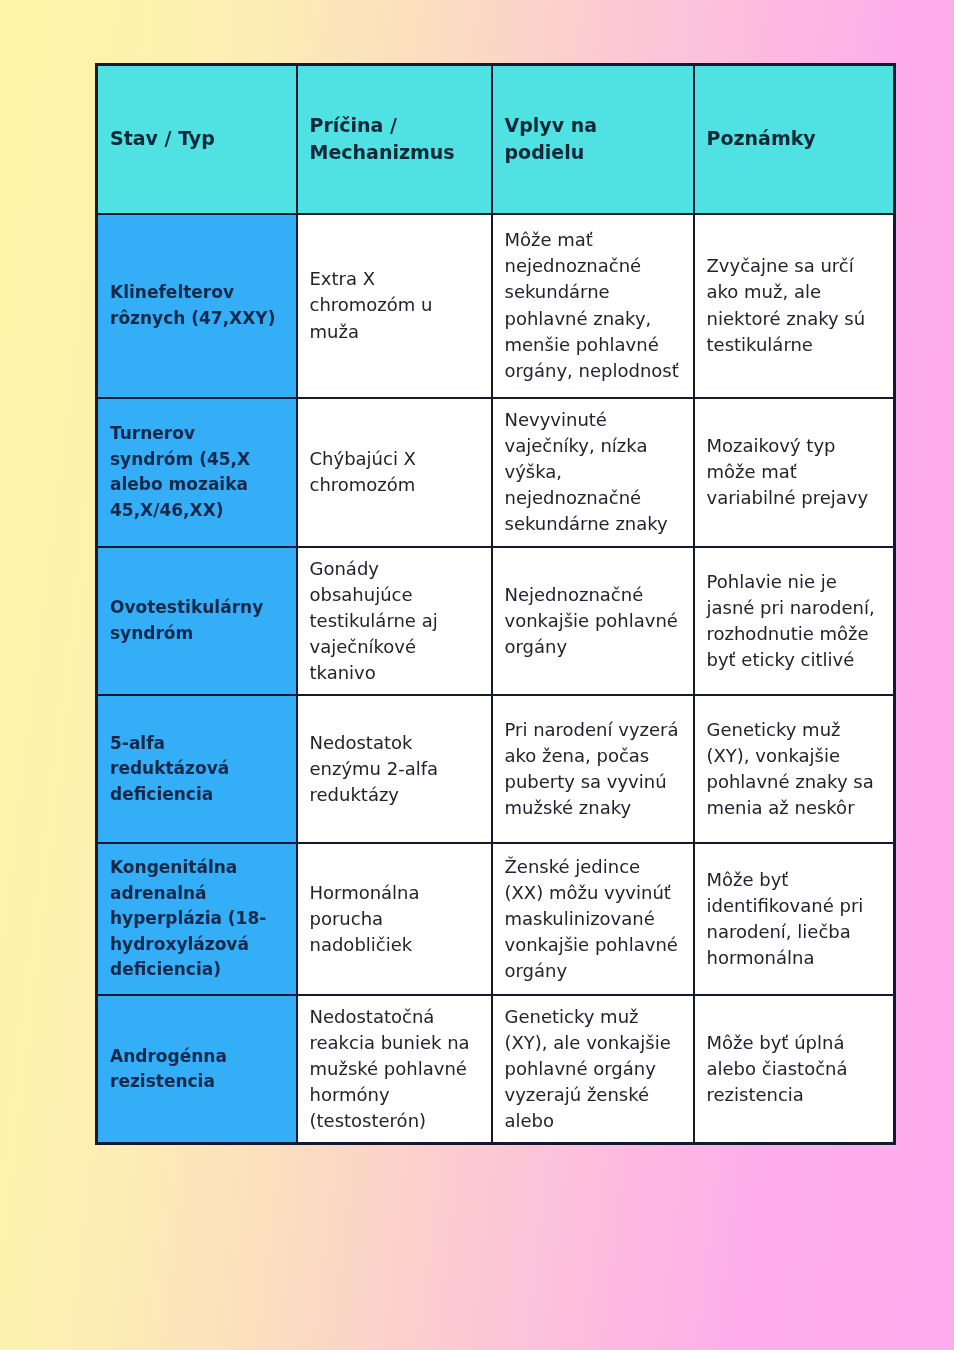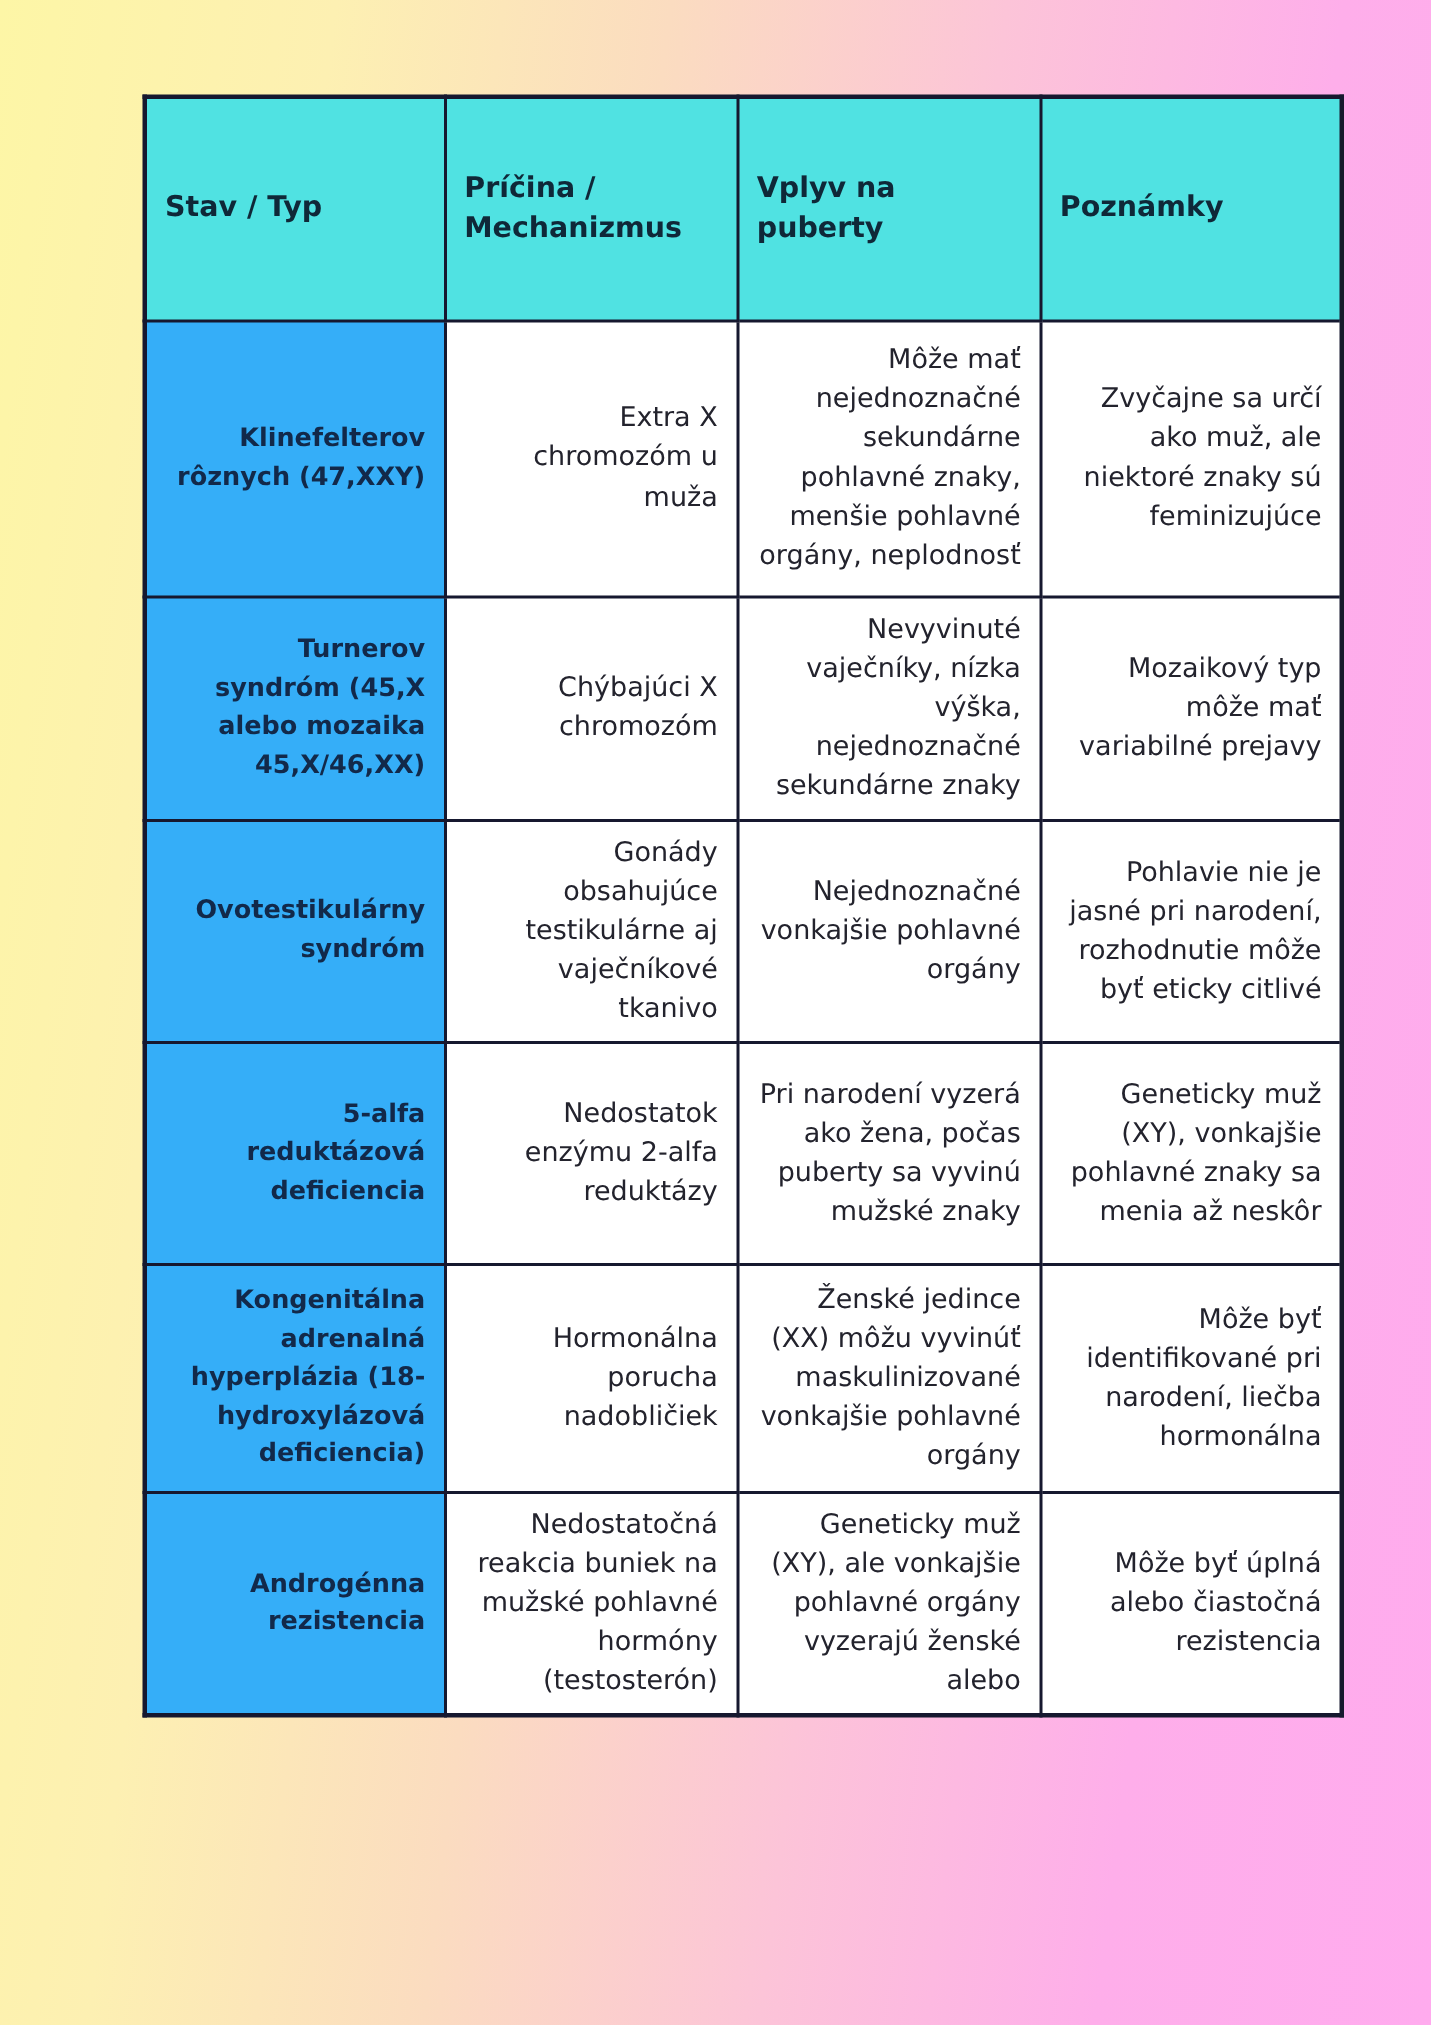--- a/index.html
+++ b/index.html
@@ -48,21 +48,20 @@
     padding: 10px 12px;
     line-height: 1.45;
   }
   .cond-table td {
     background: #ffffff;
     color: #23232d;
     font-size: 18px;
     font-weight: 400;
     padding: 8px 12px;
     line-height: 1.45;
-    text-align: right;
   }
   .cond-table td.lbl {
     background: #35aef8;
     color: #12294a;
     font-weight: 700;
     font-size: 17px;
     line-height: 1.5;
   }
   tr.rh { height: 149px; padding-left: 34px; }
   tr.r0 { height: 184px; }
@@ -81,30 +80,30 @@
     <colgroup>
       <col style="width:200px">
       <col style="width:195px">
       <col style="width:202px">
       <col style="width:201px">
     </colgroup>
     <thead>
       <tr class="rh">
         <th>Stav / Typ</th>
         <th>Príčina / Mechanizmus</th>
-        <th>Vplyv na puberty</th>
+        <th>Vplyv na podielu</th>
         <th>Poznámky</th>
       </tr>
     </thead>
     <tbody>
       <tr class="r0">
         <td class="lbl">Klinefelterov rôznych (47,XXY)</td>
         <td>Extra X chromozóm u muža</td>
         <td>Môže mať nejednoznačné sekundárne pohlavné znaky, menšie pohlavné orgány, neplodnosť</td>
-        <td>Zvyčajne sa určí ako muž, ale niektoré znaky sú feminizujúce</td>
+        <td>Zvyčajne sa určí ako muž, ale niektoré znaky sú testikulárne</td>
       </tr>
       <tr class="r1">
         <td class="lbl">Turnerov syndróm (45,X alebo mozaika 45,X/46,XX)</td>
         <td>Chýbajúci X chromozóm</td>
         <td>Nevyvinuté vaječníky, nízka výška, nejednoznačné sekundárne znaky</td>
         <td>Mozaikový typ môže mať variabilné prejavy</td>
       </tr>
       <tr class="r2">
         <td class="lbl">Ovotestikulárny syndróm</td>
         <td>Gonády obsahujúce testikulárne aj vaječníkové tkanivo</td>

